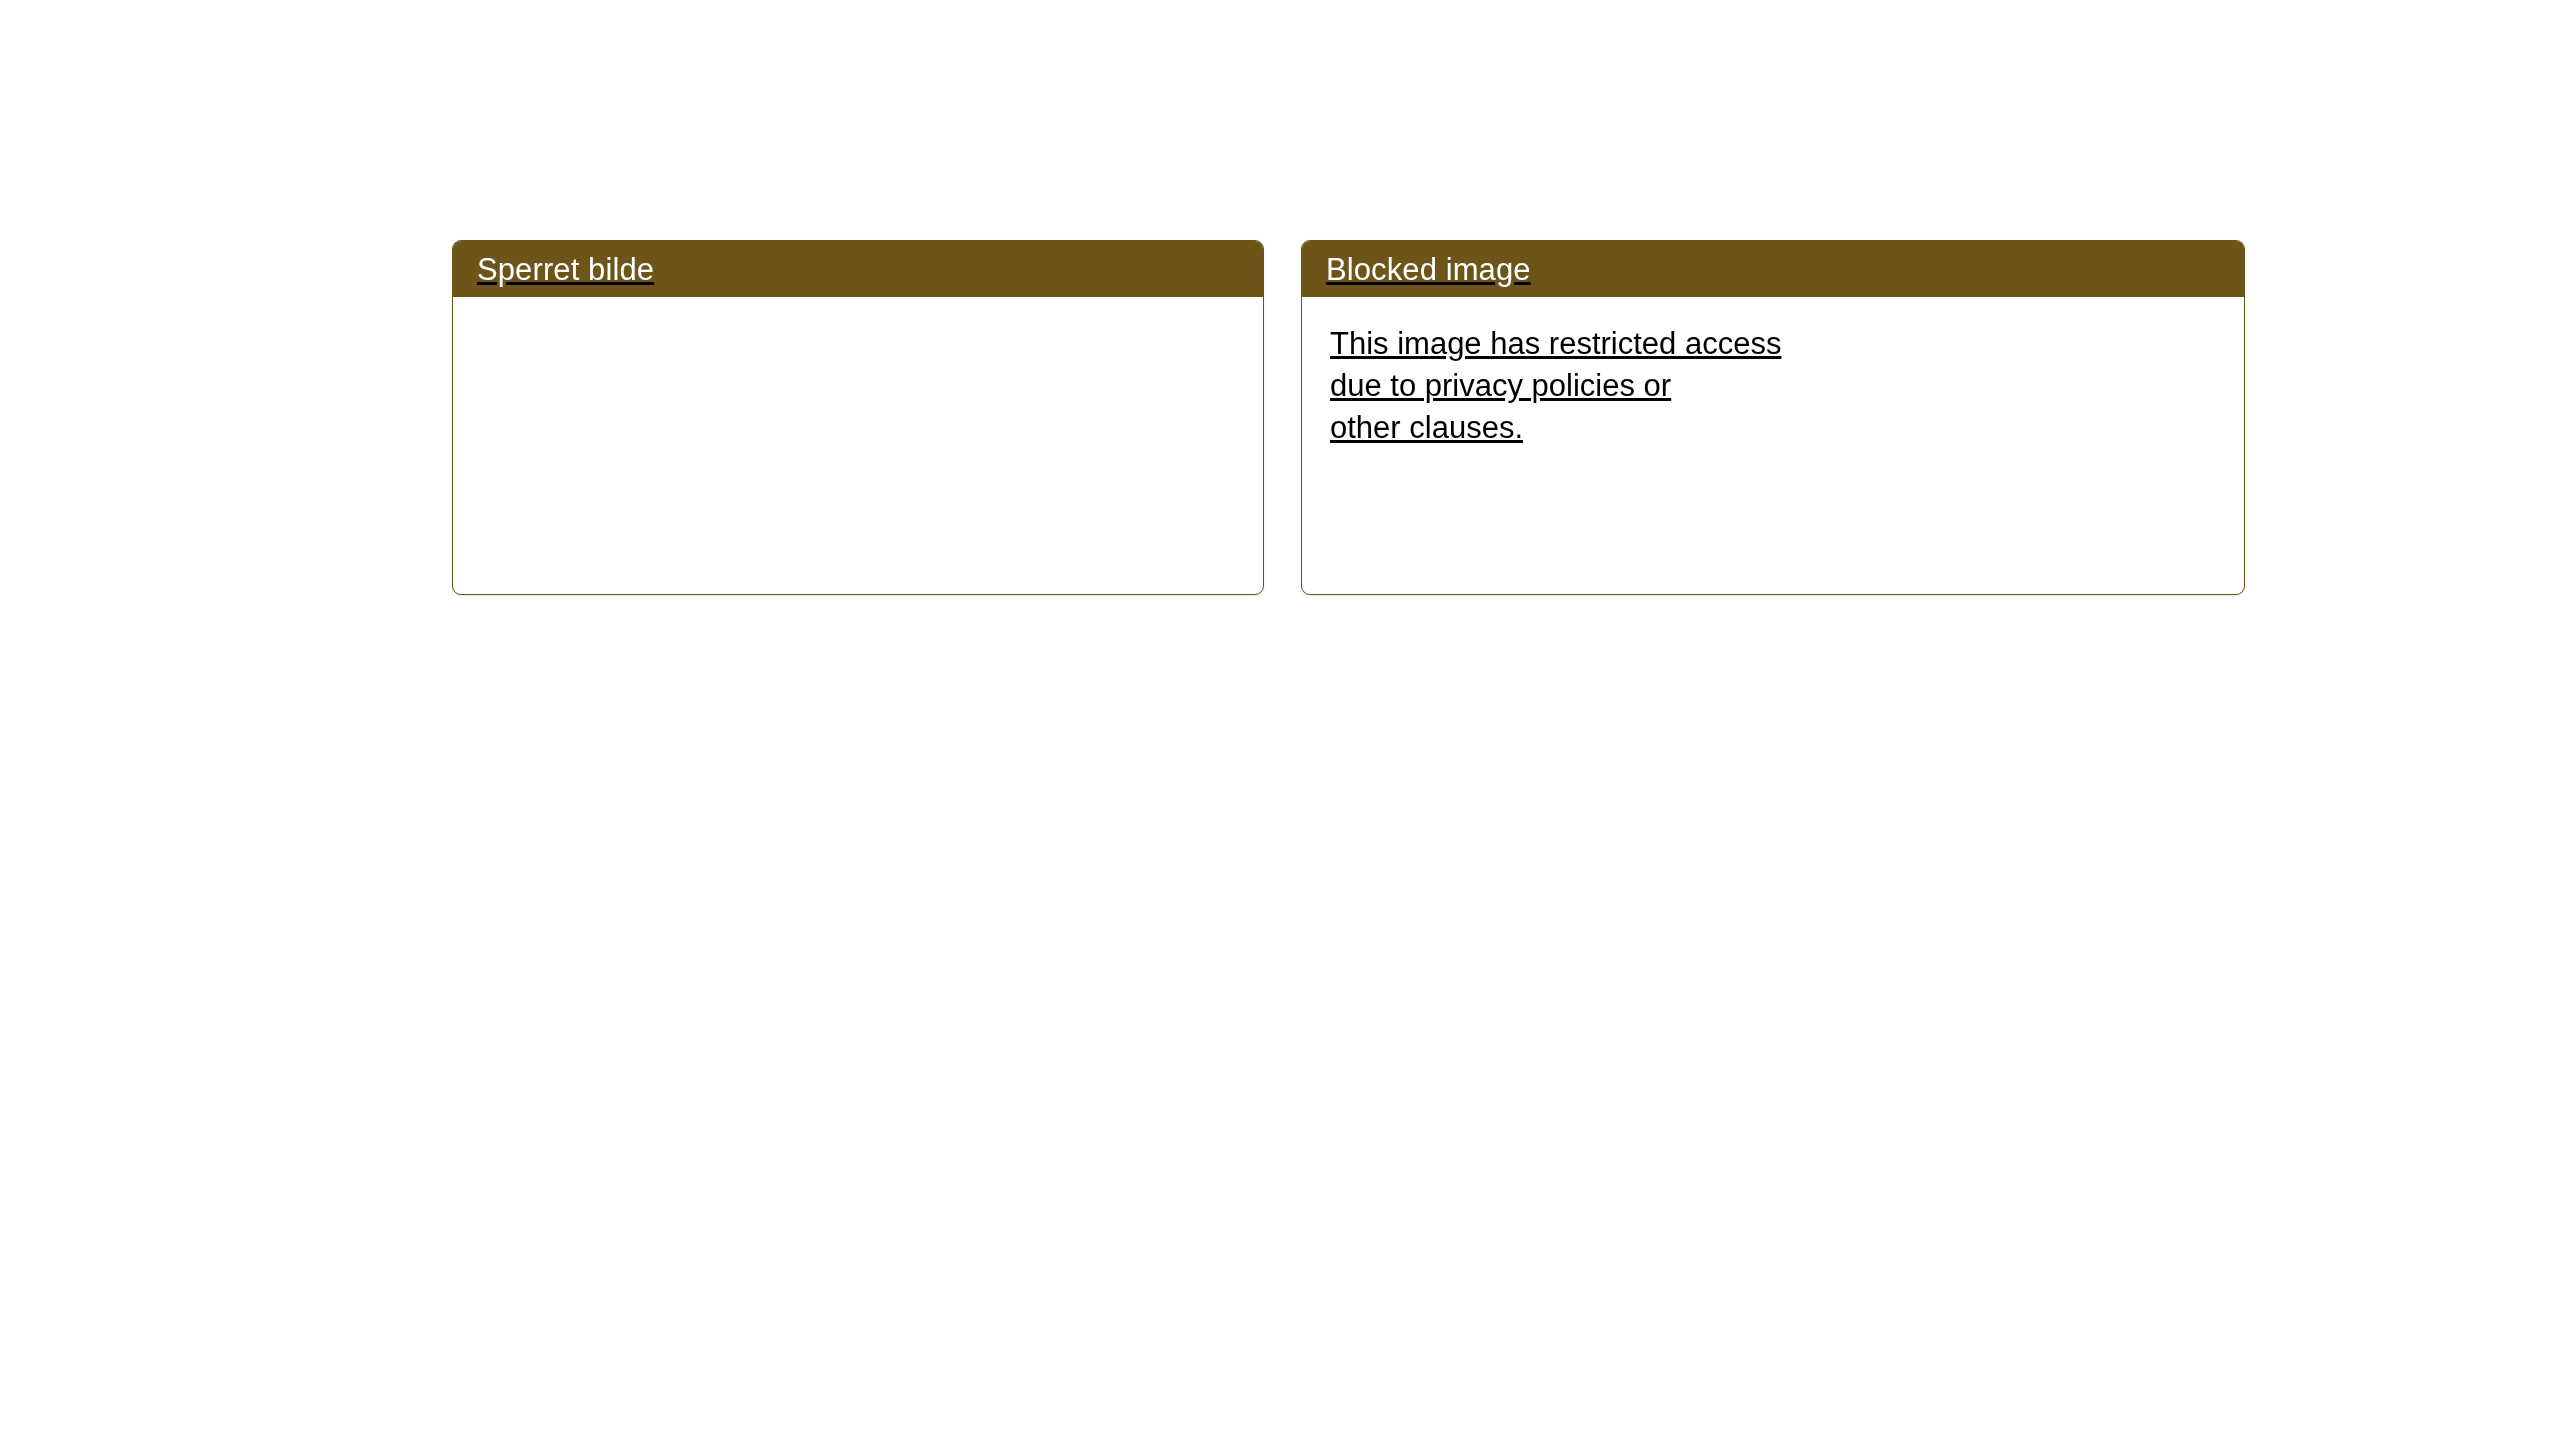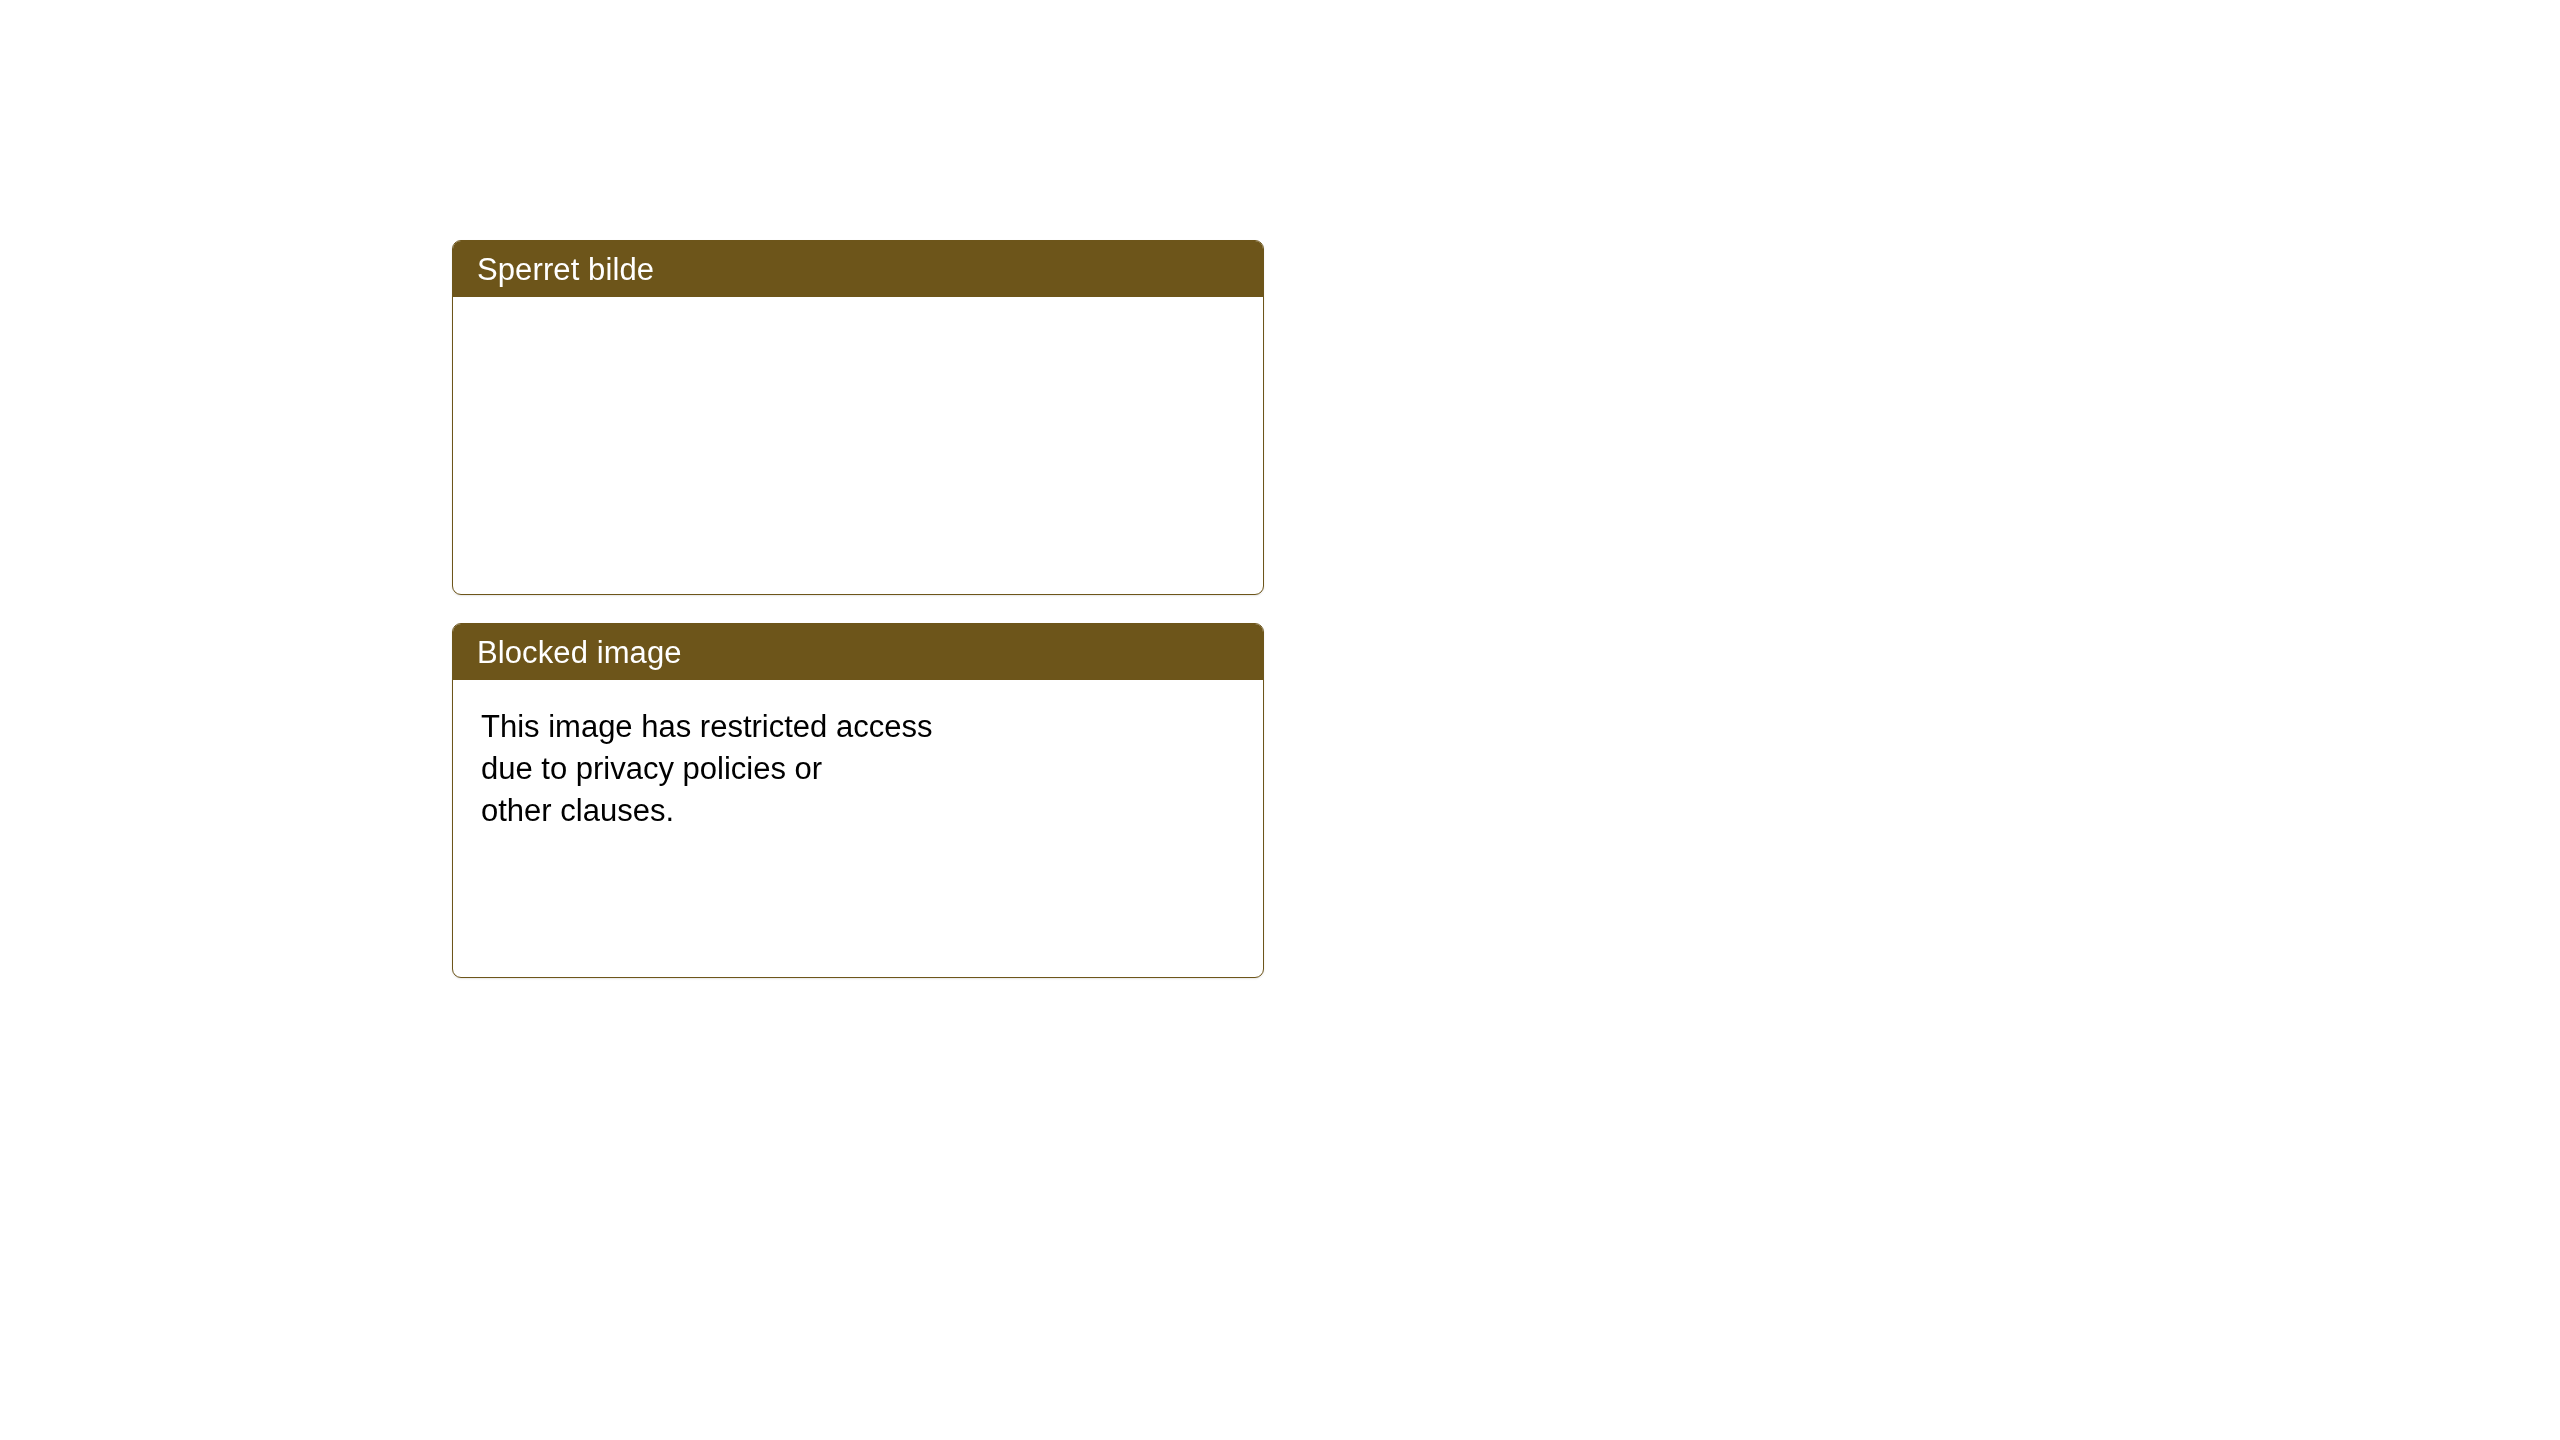--- a/index.html
+++ b/index.html
@@ -13,36 +13,37 @@
     font-family: "Liberation Sans", sans-serif;
     position: relative;
     overflow: hidden;
   }
 
   .cards-area {
     position: absolute;
     left: 452px;
     top: 240px;
     display: flex;
-    flex-direction: column;
+    flex-direction: row;
     align-items: flex-start;
-    gap: 28px;
+    gap: 37px;
+    text-decoration: underline;
   }
 
   .notice-card {
     background: #ffffff;
     border: 1.5px solid #6d551a;
     border-radius: 9px;
     box-sizing: border-box;
     overflow: hidden;
     box-shadow: 0 1px 2px rgba(0,0,0,0.10);
   }
 
   .card-no { width: 812px; height: 355px; }
-  .card-en { width: 812px; height: 355px; }
+  .card-en { width: 944px; height: 355px; }
 
   .card-header {
     background: #6d551a;
     color: #ffffff;
     height: 56px;
     display: flex;
     align-items: center;
     padding: 0 0 0 24px;
     box-sizing: border-box;
   }

